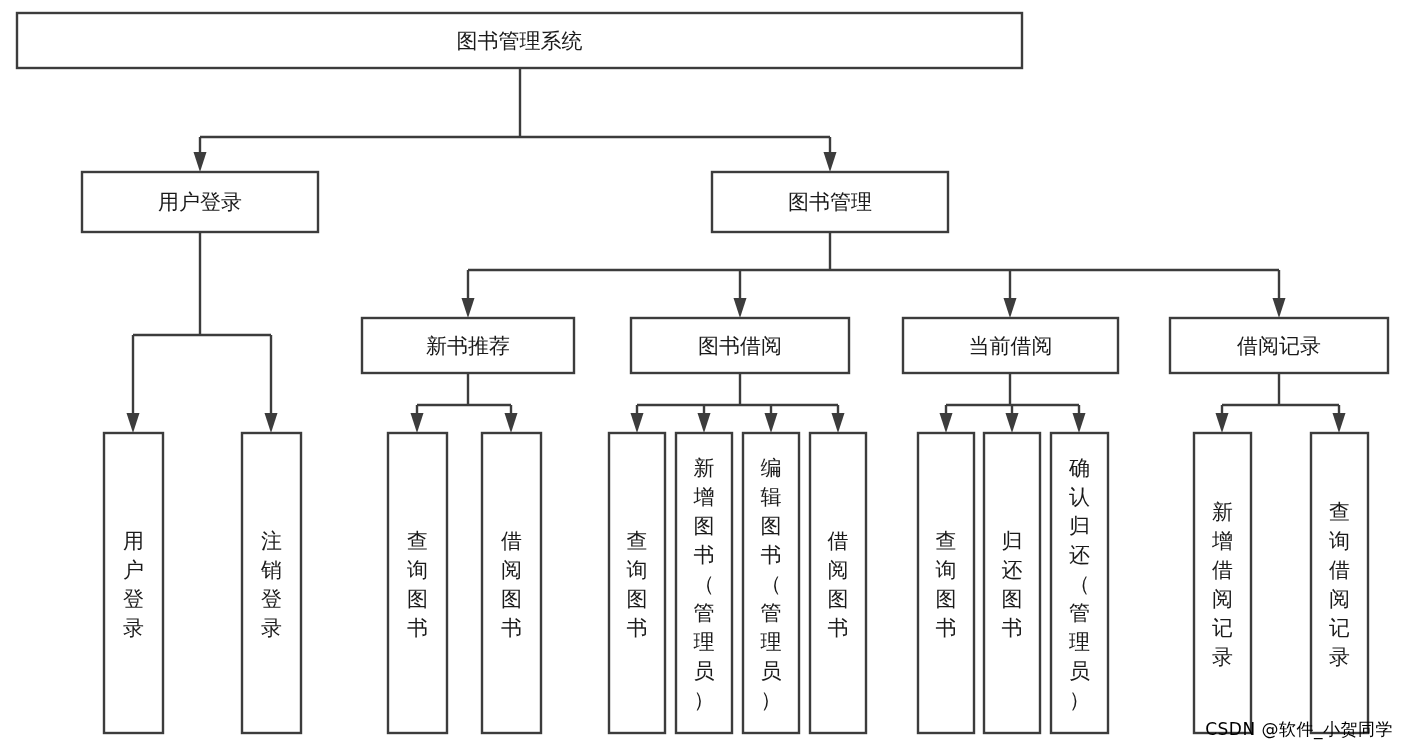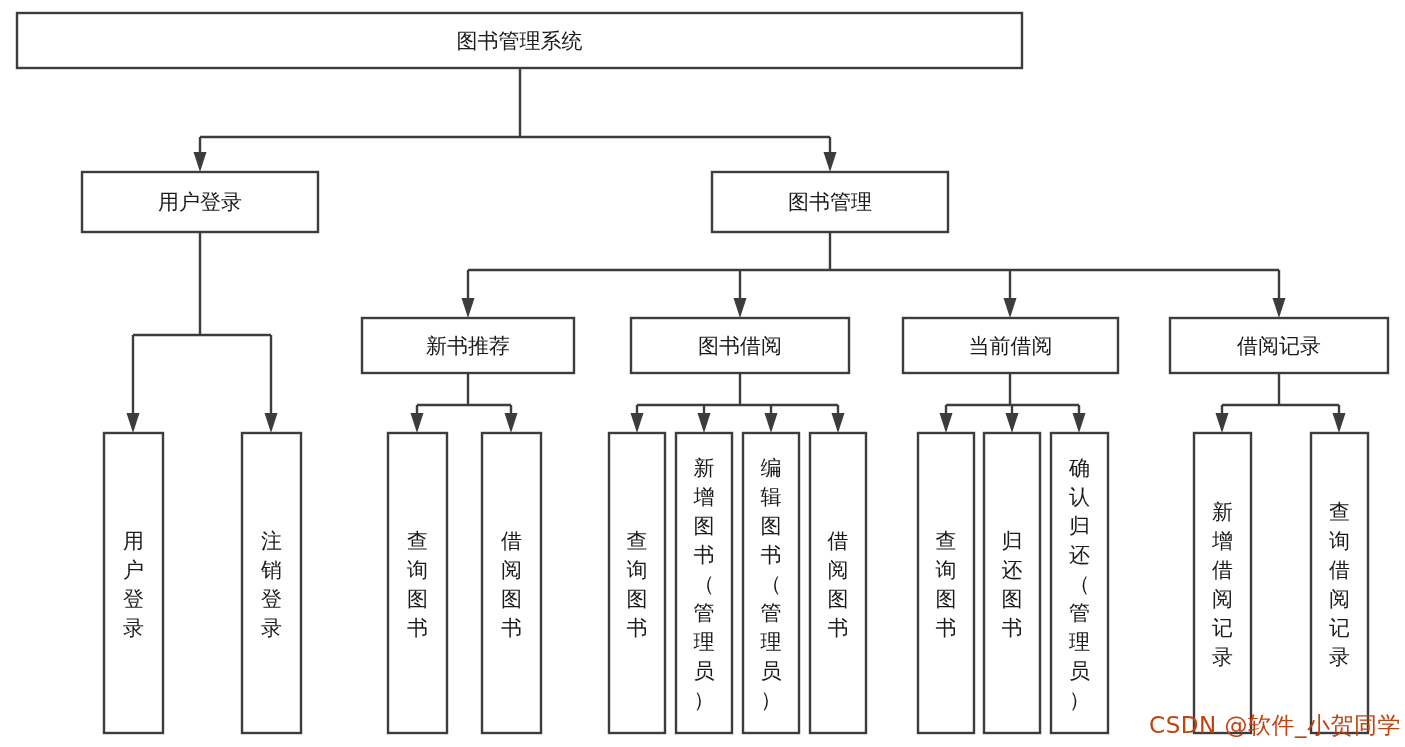--- a/index.html
+++ b/index.html
@@ -52,25 +52,25 @@
     dominant-baseline: middle;
   }
   .node-label-v {
     font-family: "DejaVu Sans", "Liberation Sans", sans-serif;
     font-size: 21px;
     fill: #1a1a1a;
     text-anchor: middle;
   }
   .watermark-text {
     position: absolute;
-    right: 12px;
+    right: 20px;
     bottom: 6px;
     font-family: "DejaVu Sans", "Liberation Sans", sans-serif;
-    font-size: 23px;
-    color: #c2410c;
+    font-size: 17px;
+    color: #000000;
     letter-spacing: 0.5px;
     white-space: nowrap;
     user-select: none;
   }
 </style>
 </head>
 <body>
 
 <div id="diagram-root">
   <svg class="diagram-canvas" viewBox="0 0 1405 747" xmlns="http://www.w3.org/2000/svg">

